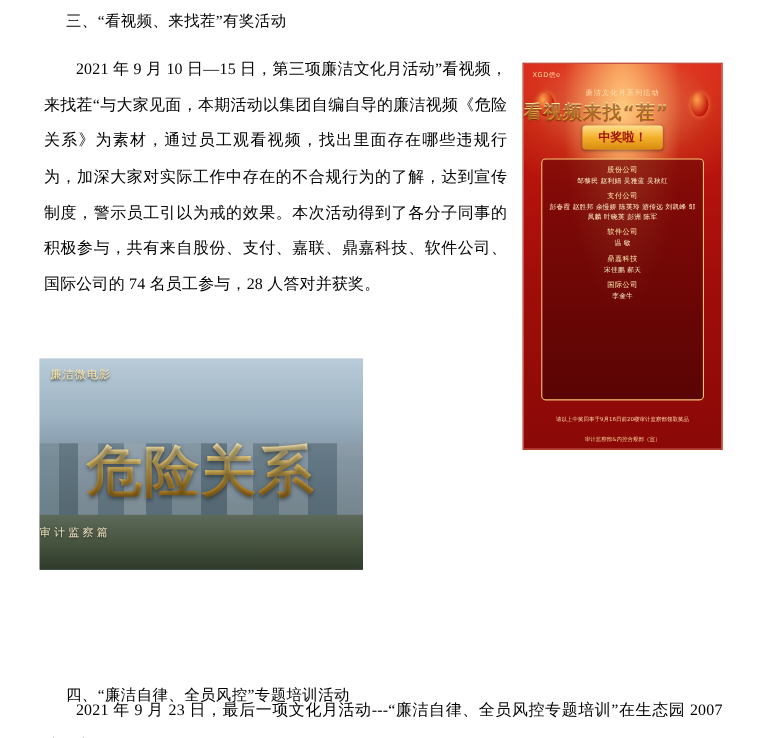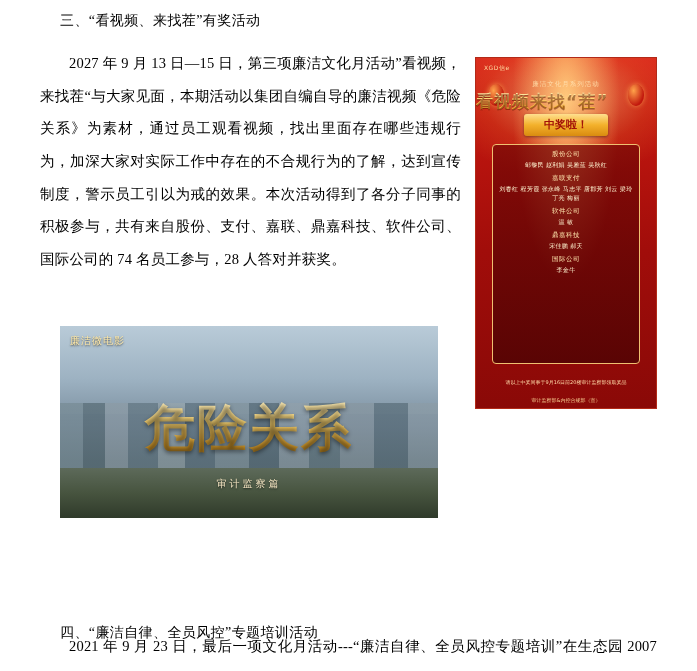--- a/index.html
+++ b/index.html
@@ -110,21 +110,21 @@
     -webkit-background-clip: text;
     background-clip: text;
     color: transparent;
     text-shadow: 0 1px 0 rgba(90,20,0,0.5);
   }
   .ribbon {
     position: absolute;
     top: 56px;
     left: 50%;
     transform: translateX(-50%);
-    width: 84px;
+    width: 73px;
     height: 22px;
     background: linear-gradient(180deg, #ffdf8e 0%, #f3b12b 50%, #d98b10 100%);
     border-radius: 3px;
     color: #a31208;
     font-size: 11px;
     font-weight: bold;
     line-height: 22px;
     text-align: center;
     z-index: 5;
     box-shadow: 0 1px 3px rgba(0,0,0,0.4);
@@ -196,26 +196,25 @@
 
   
   .still-wrap {
     position: absolute;
     left: 36px;
     top: 326px;
     width: 330px;
     height: 192px;
   }
   .still {
-    width: 378px;
+    width: 294px;
     height: 192px;
     position: relative;
     overflow: hidden;
     background: linear-gradient(180deg, #9fb6c8 0%, #8fa7bb 30%, #6f8295 52%, #4a5c63 70%, #3c4a48 100%);
-    margin-left: 24px;
   }
   .still .sky {
     position: absolute;
     left: 0; right: 0; top: 0;
     height: 46%;
     background: linear-gradient(180deg, #b9cbd8 0%, #9db2c2 60%, #8296a6 100%);
   }
   .still .city {
     position: absolute;
     left: 0; right: 0;
@@ -250,21 +249,21 @@
     background: linear-gradient(180deg, #fff6cf 0%, #f6d272 40%, #c8922a 75%, #8a5f14 100%);
     -webkit-background-clip: text;
     background-clip: text;
     color: transparent;
     text-shadow: 0 2px 4px rgba(0,0,0,0.45);
   }
   .still .sub {
     position: absolute;
     left: 0; right: 0;
     bottom: 14%;
-    text-align: center;
+    text-align: left;
     font-family: "DejaVu Sans", "Liberation Sans", sans-serif;
     font-size: 10px;
     color: #f2e3c0;
     letter-spacing: 3px;
     text-shadow: 0 1px 2px rgba(0,0,0,0.6);
   }
   .still .tag {
     position: absolute;
     left: 10px;
     top: 8px;
@@ -293,43 +292,43 @@
         <div class="poster-sub">廉洁文化月系列活动</div>
         <div class="poster-title">看视频来找“茬”</div>
         <div class="ribbon">中奖啦！</div>
 
         <div class="poster-panel">
           <div class="grp">
             <div class="grp-title">股份公司</div>
             <div class="grp-names">邹黎民  赵利娟  吴雅蓝  吴秋红</div>
           </div>
           <div class="grp">
-            <div class="grp-title">嘉联支付</div>
-            <div class="grp-names">刘春红  程芳霞  张永峰  马志平  唐郡芳  刘云  梁玲  丁亮  梅丽</div>
+            <div class="grp-title">支付公司</div>
+            <div class="grp-names">彭春霞  赵胜邦  余慢娇  陈英玲  游传远  刘凯峰  邹凤麟  叶晓英  彭洲  陈军</div>
           </div>
           <div class="grp">
             <div class="grp-title">软件公司</div>
             <div class="grp-names">温  敏</div>
           </div>
           <div class="grp">
             <div class="grp-title">鼎嘉科技</div>
             <div class="grp-names">宋佳鹏  郝天</div>
           </div>
           <div class="grp">
             <div class="grp-title">国际公司</div>
             <div class="grp-names">李金牛</div>
           </div>
         </div>
 
         <div class="poster-note">请以上中奖同事于9月16日前20楼审计监察部领取奖品</div>
         <div class="poster-foot">审计监察部&amp;内控合规部（宣）</div>
       </div>
     </div>
 
-    <p class="para para-indent">2027 年 9 月 13 日—15 日，第三项廉洁文化月活动”看视频，来找茬“与大家见面，本期活动以集团自编自导的廉洁视频《危险关系》为素材，通过员工观看视频，找出里面存在哪些违规行为，加深大家对实际工作中存在的不合规行为的了解，达到宣传制度，警示员工引以为戒的效果。本次活动得到了各分子同事的积极参与，共有来自股份、支付、嘉联、鼎嘉科技、软件公司、国际公司的 74 名员工参与，28 人答对并获奖。</p>
+    <p class="para para-indent">2021 年 9 月 10 日—15 日，第三项廉洁文化月活动”看视频，来找茬“与大家见面，本期活动以集团自编自导的廉洁视频《危险关系》为素材，通过员工观看视频，找出里面存在哪些违规行为，加深大家对实际工作中存在的不合规行为的了解，达到宣传制度，警示员工引以为戒的效果。本次活动得到了各分子同事的积极参与，共有来自股份、支付、嘉联、鼎嘉科技、软件公司、国际公司的 74 名员工参与，28 人答对并获奖。</p>
   </div>
 
   <div class="still-wrap">
     <div class="still">
       <div class="sky"></div>
       <div class="city"></div>
       <div class="ground"></div>
       <div class="tag">廉洁微电影</div>
       <div class="headline">危险关系</div>
       <div class="sub">审计监察篇</div>

